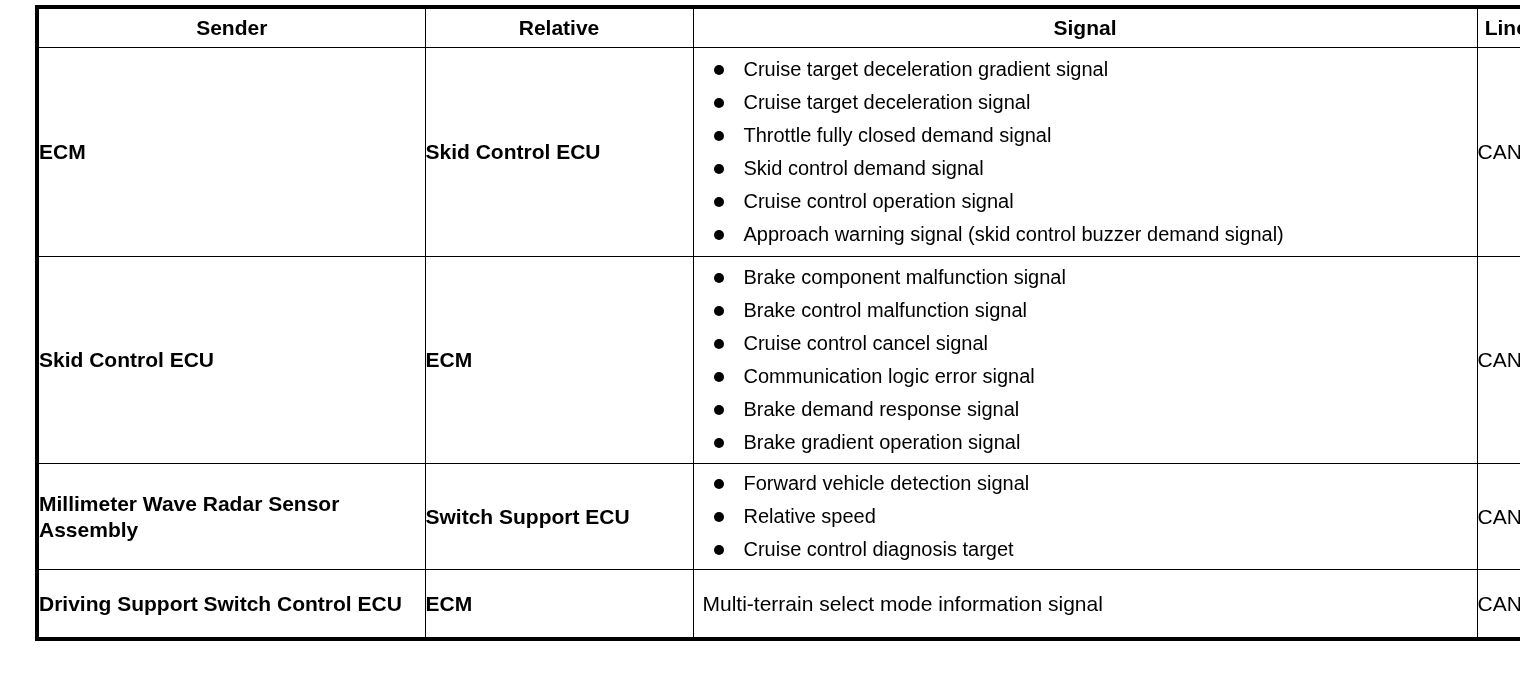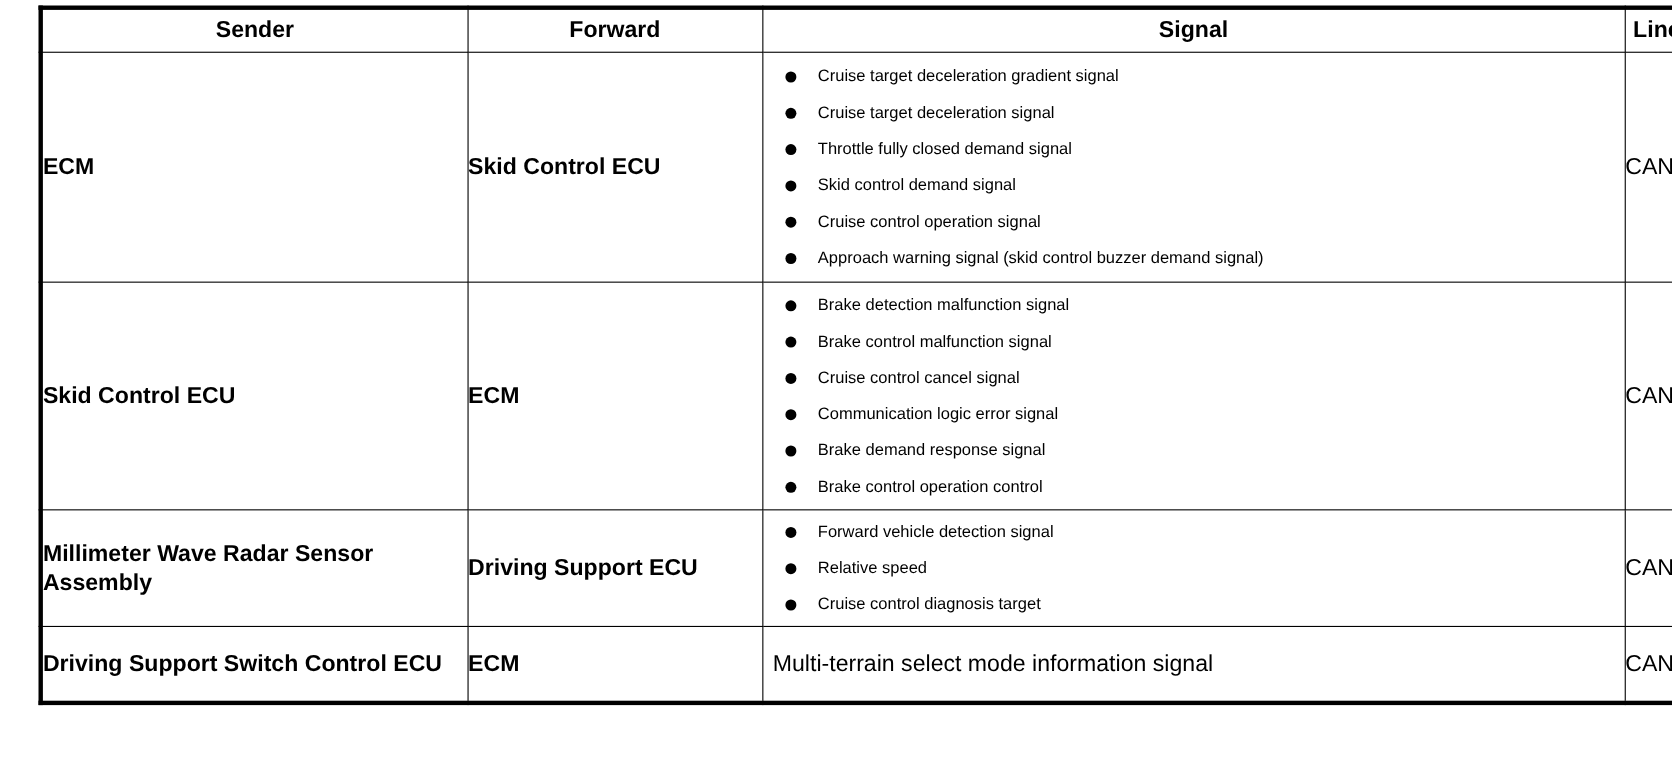--- a/index.html
+++ b/index.html
@@ -90,21 +90,21 @@
     margin: 0;
     padding: 0;
   }
 
   ul.signal-list li {
     position: relative;
     padding-left: 50px;
     margin: 0 0 0 0;
     height: 33px;
     line-height: 33px;
-    font-size: 15px;
+    font-size: 20px;
     white-space: nowrap;
   }
 
   ul.signal-list li .bullet {
     position: absolute;
     left: 20px;
     top: 50%;
     margin-top: -5px;
     width: 10px;
     height: 10px;
@@ -136,21 +136,21 @@
     <colgroup>
       <col class="c-sender">
       <col class="c-receiver">
       <col class="c-signal">
       <col class="c-line">
     </colgroup>
 
     <thead>
       <tr>
         <th>Sender</th>
-        <th>Forward</th>
+        <th>Relative</th>
         <th>Signal</th>
         <th>Line</th>
       </tr>
     </thead>
 
     <tbody>
 
       <tr class="row-1">
         <td class="cell-sender wrapcell">ECM</td>
         <td class="cell-receiver wrapcell">Skid Control ECU</td>
@@ -165,34 +165,34 @@
           </ul>
         </td>
         <td class="cell-line">CAN</td>
       </tr>
 
       <tr class="row-2">
         <td class="cell-sender wrapcell">Skid Control ECU</td>
         <td class="cell-receiver wrapcell">ECM</td>
         <td class="cell-signal">
           <ul class="signal-list">
-            <li><span class="bullet"></span><span>Brake detection malfunction signal</span></li>
+            <li><span class="bullet"></span><span>Brake component malfunction signal</span></li>
             <li><span class="bullet"></span><span>Brake control malfunction signal</span></li>
             <li><span class="bullet"></span><span>Cruise control cancel signal</span></li>
             <li><span class="bullet"></span><span>Communication logic error signal</span></li>
             <li><span class="bullet"></span><span>Brake demand response signal</span></li>
-            <li><span class="bullet"></span><span>Brake control operation control</span></li>
+            <li><span class="bullet"></span><span>Brake gradient operation signal</span></li>
           </ul>
         </td>
         <td class="cell-line">CAN</td>
       </tr>
 
       <tr class="row-3">
         <td class="cell-sender wrapcell">Millimeter Wave Radar Sensor Assembly</td>
-        <td class="cell-receiver wrapcell">Driving Support ECU</td>
+        <td class="cell-receiver wrapcell">Switch Support ECU</td>
         <td class="cell-signal">
           <ul class="signal-list">
             <li><span class="bullet"></span><span>Forward vehicle detection signal</span></li>
             <li><span class="bullet"></span><span>Relative speed</span></li>
             <li><span class="bullet"></span><span>Cruise control diagnosis target</span></li>
           </ul>
         </td>
         <td class="cell-line">CAN</td>
       </tr>
 

